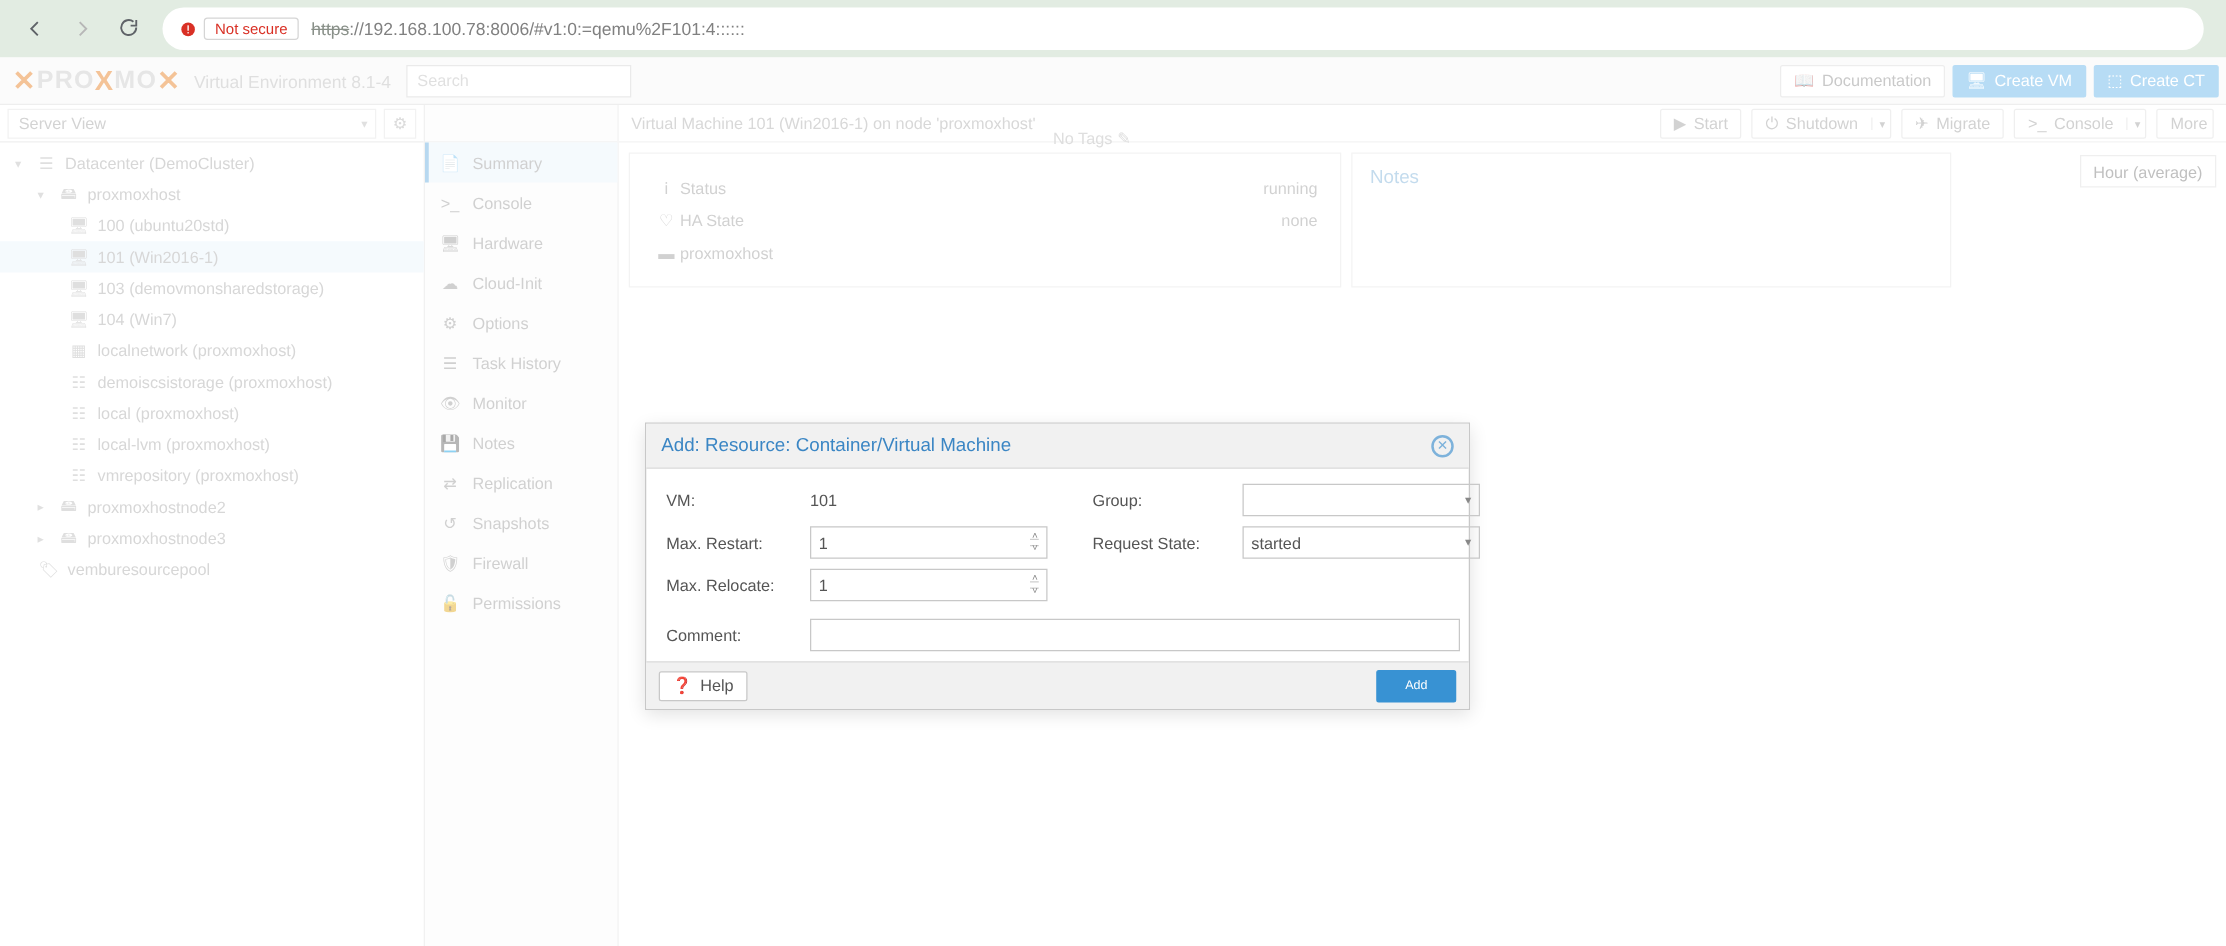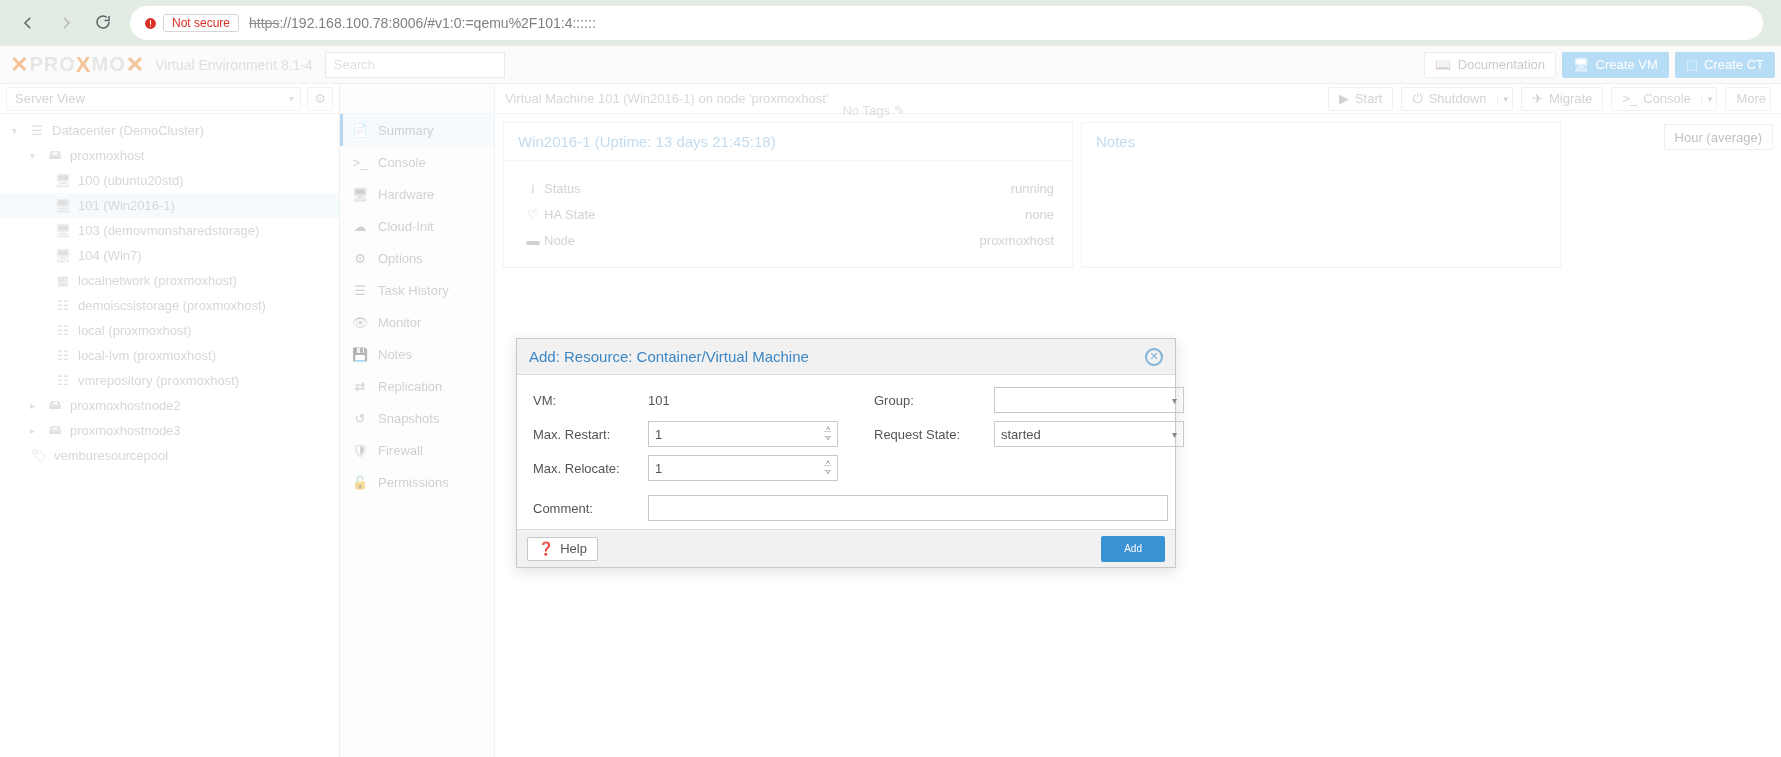--- a/index.html
+++ b/index.html
@@ -323,35 +323,33 @@
             <span>More</span>
           </div>
       </div>
     </div>
     <div style="position:relative; flex:1;">
       <div class="time-sel">
           <span>Hour (average)</span>
         </div>
       <div class="content-body">
         <div class="panel" style="width:570px; flex:none;">
-          <div class="panel-hdr">Win2016-1 (Uptime: 13 days 21:45:18)</div>
           <div class="panel-body">
             <div class="info-row">
                 <span class="ic">ℹ</span>
                 <span class="lbl">Status</span>
                 <span class="val">running</span>
               </div>
             <div class="info-row">
                 <span class="ic">♡</span>
                 <span class="lbl">HA State</span>
                 <span class="val">none</span>
               </div>
             <div class="info-row">
                 <span class="ic">▬</span>
-                <span class="lbl">Node</span>
                 <span class="val">proxmoxhost</span>
               </div>
           </div>
         </div>
         <div class="notes">
           <div class="notes-hdr">Notes</div>
         </div>
       </div>
 
     </div>

